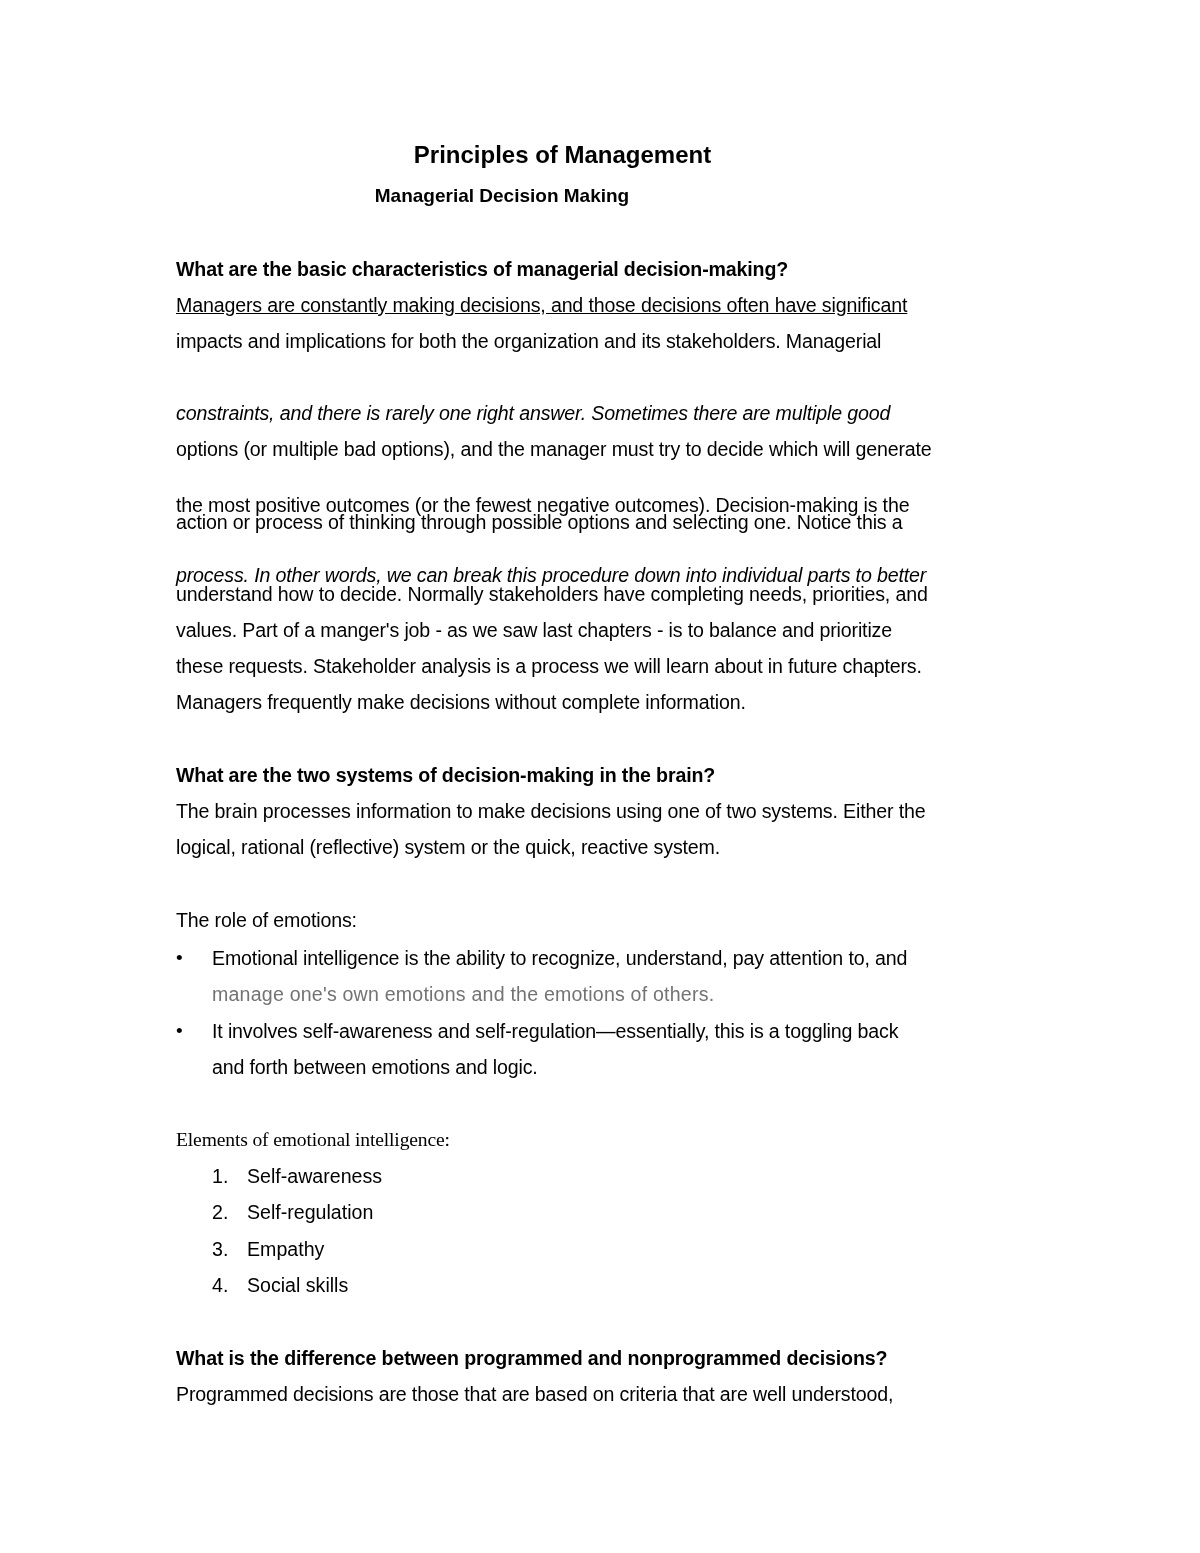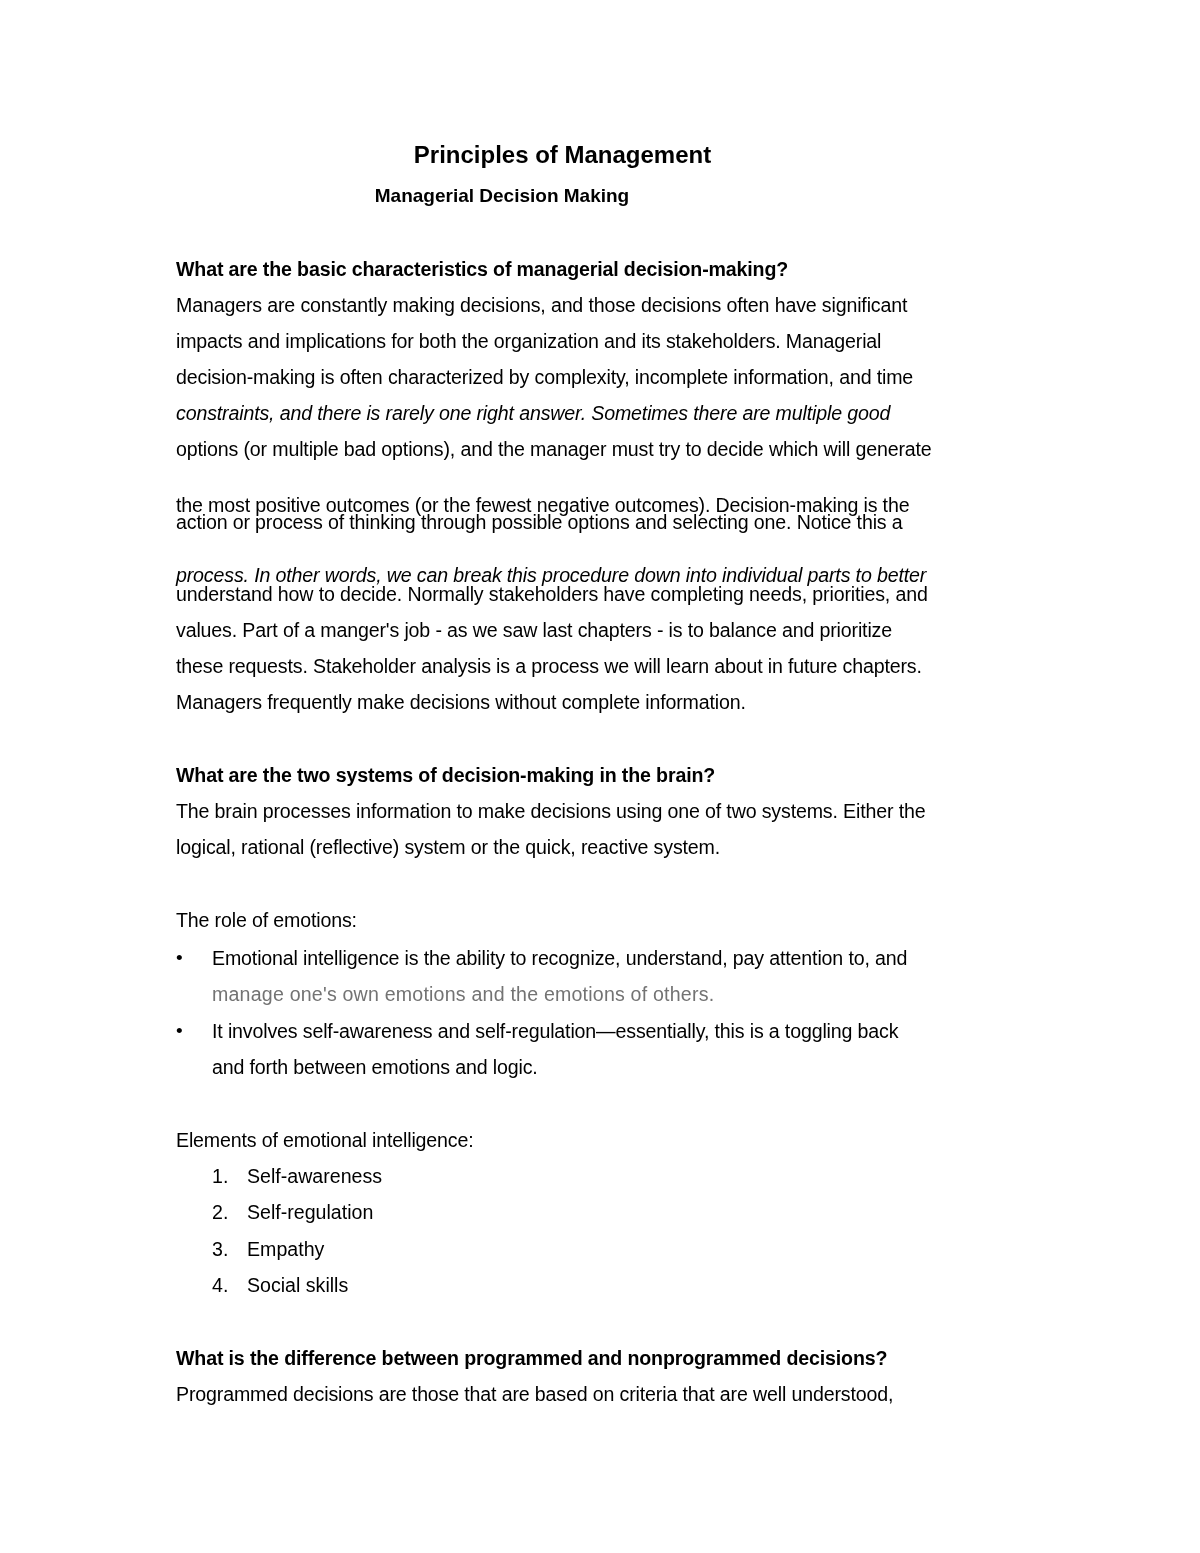--- a/index.html
+++ b/index.html
@@ -84,23 +84,22 @@
   </style>
 </head>
 <body>
 
 <div class="page">
 
   <div class="title">Principles of Management</div>
   <div class="subtitle">Managerial Decision Making</div>
 
   <div class="line heading" style="top:256px;">What are the basic characteristics of managerial decision-making?</div>
-  <div class="line" style="top:292px;">Managers are constantly making decisions, and those decisions often have significant</div>
+  <div class="line" style="top:292px;text-decoration:underline;">Managers are constantly making decisions, and those decisions often have significant</div>
   <div class="line" style="top:328px;">impacts and implications for both the organization and its stakeholders. Managerial</div>
-  <div class="line" style="top:364px;">decision-making is often characterized by complexity, incomplete information, and time</div>
   <div class="line" style="top:400px;font-style:italic;">constraints, and there is rarely one right answer. Sometimes there are multiple good</div>
   <div class="line" style="top:436px;">options (or multiple bad options), and the manager must try to decide which will generate</div>
   <div class="line" style="top:492px;">the most positive outcomes (or the fewest negative outcomes). Decision-making is the</div>
   <div class="line" style="top:509px;">action or process of thinking through possible options and selecting one. Notice this a</div>
   <div class="line" style="top:562px;font-style:italic;">process. In other words, we can break this procedure down into individual parts to better</div>
   <div class="line" style="top:581px;">understand how to decide. Normally stakeholders have completing needs, priorities, and</div>
   <div class="line" style="top:617px;">values. Part of a manger's job - as we saw last chapters - is to balance and prioritize</div>
   <div class="line" style="top:653px;">these requests. Stakeholder analysis is a process we will learn about in future chapters.</div>
   <div class="line" style="top:689px;">Managers frequently make decisions without complete information.</div>
 
@@ -111,21 +110,21 @@
   <div class="line" style="top:907px;">The role of emotions:</div>
 
   <div class="bullet-dot" style="top:945px;">•</div>
   <div class="line indent" style="top:945px;">Emotional intelligence is the ability to recognize, understand, pay attention to, and</div>
   <div class="line indent light" style="top:981px;">manage one's own emotions and the emotions of others.</div>
 
   <div class="bullet-dot" style="top:1018px;">•</div>
   <div class="line indent" style="top:1018px;">It involves self-awareness and self-regulation—essentially, this is a toggling back</div>
   <div class="line indent" style="top:1054px;">and forth between emotions and logic.</div>
 
-  <div class="line" style="top:1127px;">Elements of emotional intelligence:</div>
+  <div class="line" style="top:1127px;font-family:Liberation Serif, serif;">Elements of emotional intelligence:</div>
 
   <div class="num" style="top:1163px;">1.</div>
   <div class="num-text" style="top:1163px;">Self-awareness</div>
 
   <div class="num" style="top:1199px;">2.</div>
   <div class="num-text" style="top:1199px;">Self-regulation</div>
 
   <div class="num" style="top:1236px;">3.</div>
   <div class="num-text" style="top:1236px;">Empathy</div>
 

